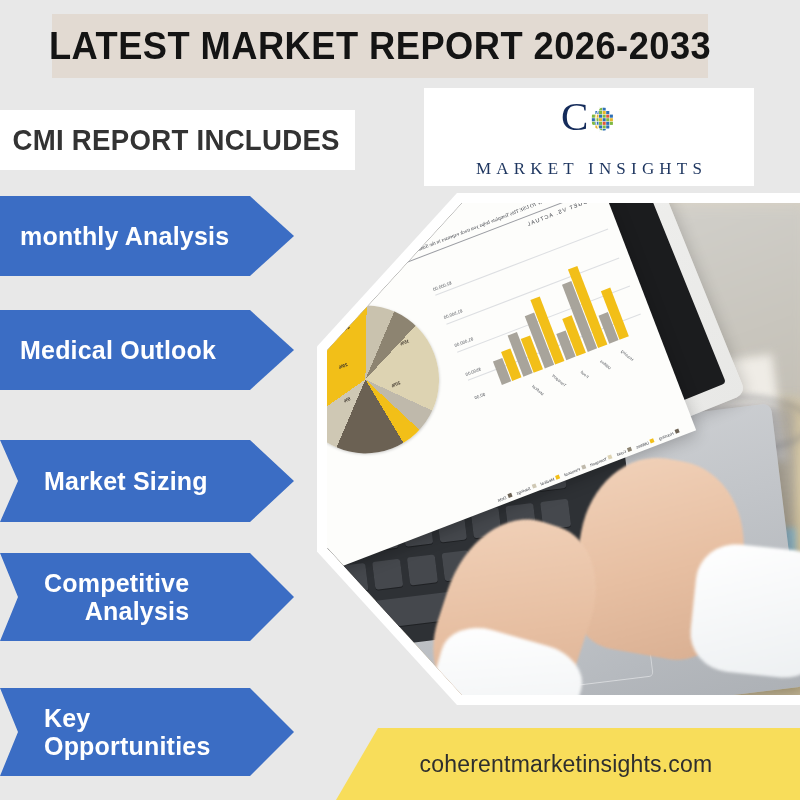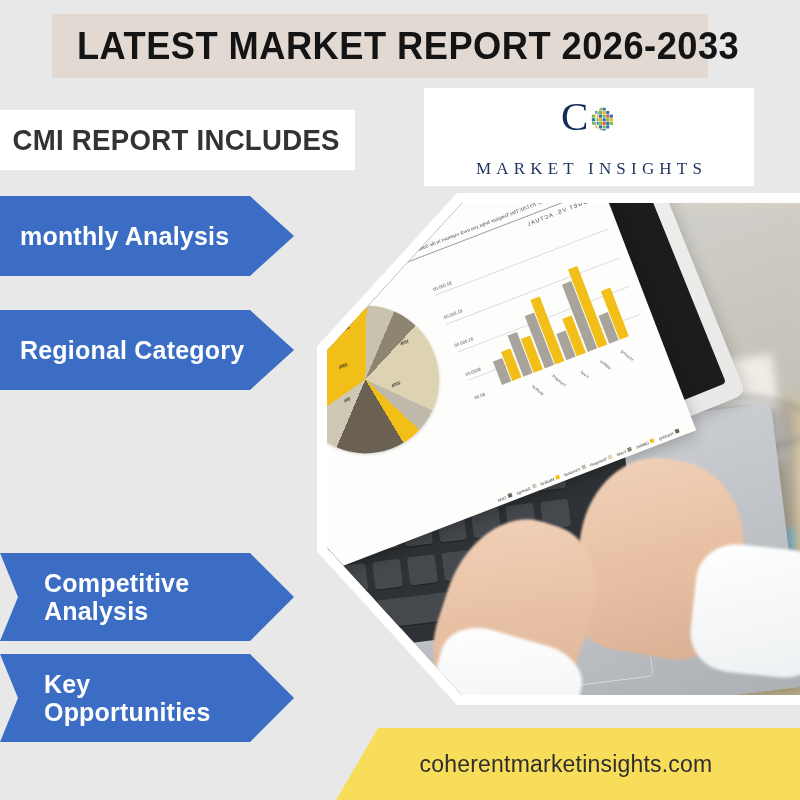--- a/index.html
+++ b/index.html
@@ -20,21 +20,21 @@
   
   #title-banner {
     position: absolute;
     left: 52px;
     top: 14px;
     width: 656px;
     height: 64px;
     background: #e2dad2;
     display: flex;
     align-items: center;
-    justify-content: flex-start;
+    justify-content: center;
   }
   #title-text {
     font-family: "Liberation Sans Narrow", "Liberation Sans", sans-serif;
     font-size: 39px;
     font-weight: bold;
     color: #141414;
     letter-spacing: 0.5px;
     white-space: nowrap;
     transform: scaleX(0.93);
     transform-origin: center;
@@ -366,22 +366,22 @@
     width: 294px;
     padding-left: 44px;
     -webkit-clip-path: polygon(0 0, calc(100% - 44px) 0, 100% 50%, calc(100% - 44px) 100%, 0 100%, 18px 50%);
     clip-path: polygon(0 0, calc(100% - 44px) 0, 100% 50%, calc(100% - 44px) 100%, 0 100%, 18px 50%);
   }
   .arrow .lbl { white-space: pre-line; }
 
   #arrow-0 { top: 196px;  height: 80px; }
   #arrow-1 { top: 310px;  height: 80px; }
   #arrow-2 { top: 440px;  height: 82px; }
-  #arrow-3 { top: 553px;  height: 88px; }
-  #arrow-4 { top: 654px;  height: 88px; }
+  #arrow-3 { top: 553px;  height: 88px; text-align: right; }
+  #arrow-4 { top: 688px;  height: 88px; }
 
   
   #footer-banner {
     position: absolute;
     left: 336px;
     top: 728px;
     width: 470px;
     height: 72px;
     background: #f8dd5a;
     -webkit-clip-path: polygon(42px 0, 100% 0, 100% 100%, 0 100%);
@@ -596,21 +596,24 @@
     <div class="hand" id="hand-r"></div>
     <div class="hand" id="hand-l"></div>
     <div class="cuff" id="cuff-r"></div>
     <div class="cuff" id="cuff-l"></div>
   </div>
 
   <div class="arrow flat" id="arrow-0">
       <span class="lbl">monthly Analysis</span>
     </div>
   <div class="arrow flat" id="arrow-1">
-      <span class="lbl">Regional Category</span>
+      <span class="lbl">Medical Outlook</span>
+    </div>
+  <div class="arrow notched" id="arrow-2">
+      <span class="lbl">Market Sizing</span>
     </div>
   <div class="arrow notched" id="arrow-3">
       <span class="lbl">Competitive
 Analysis</span>
     </div>
   <div class="arrow notched" id="arrow-4">
       <span class="lbl">Key
 Opportunities</span>
     </div>
 

